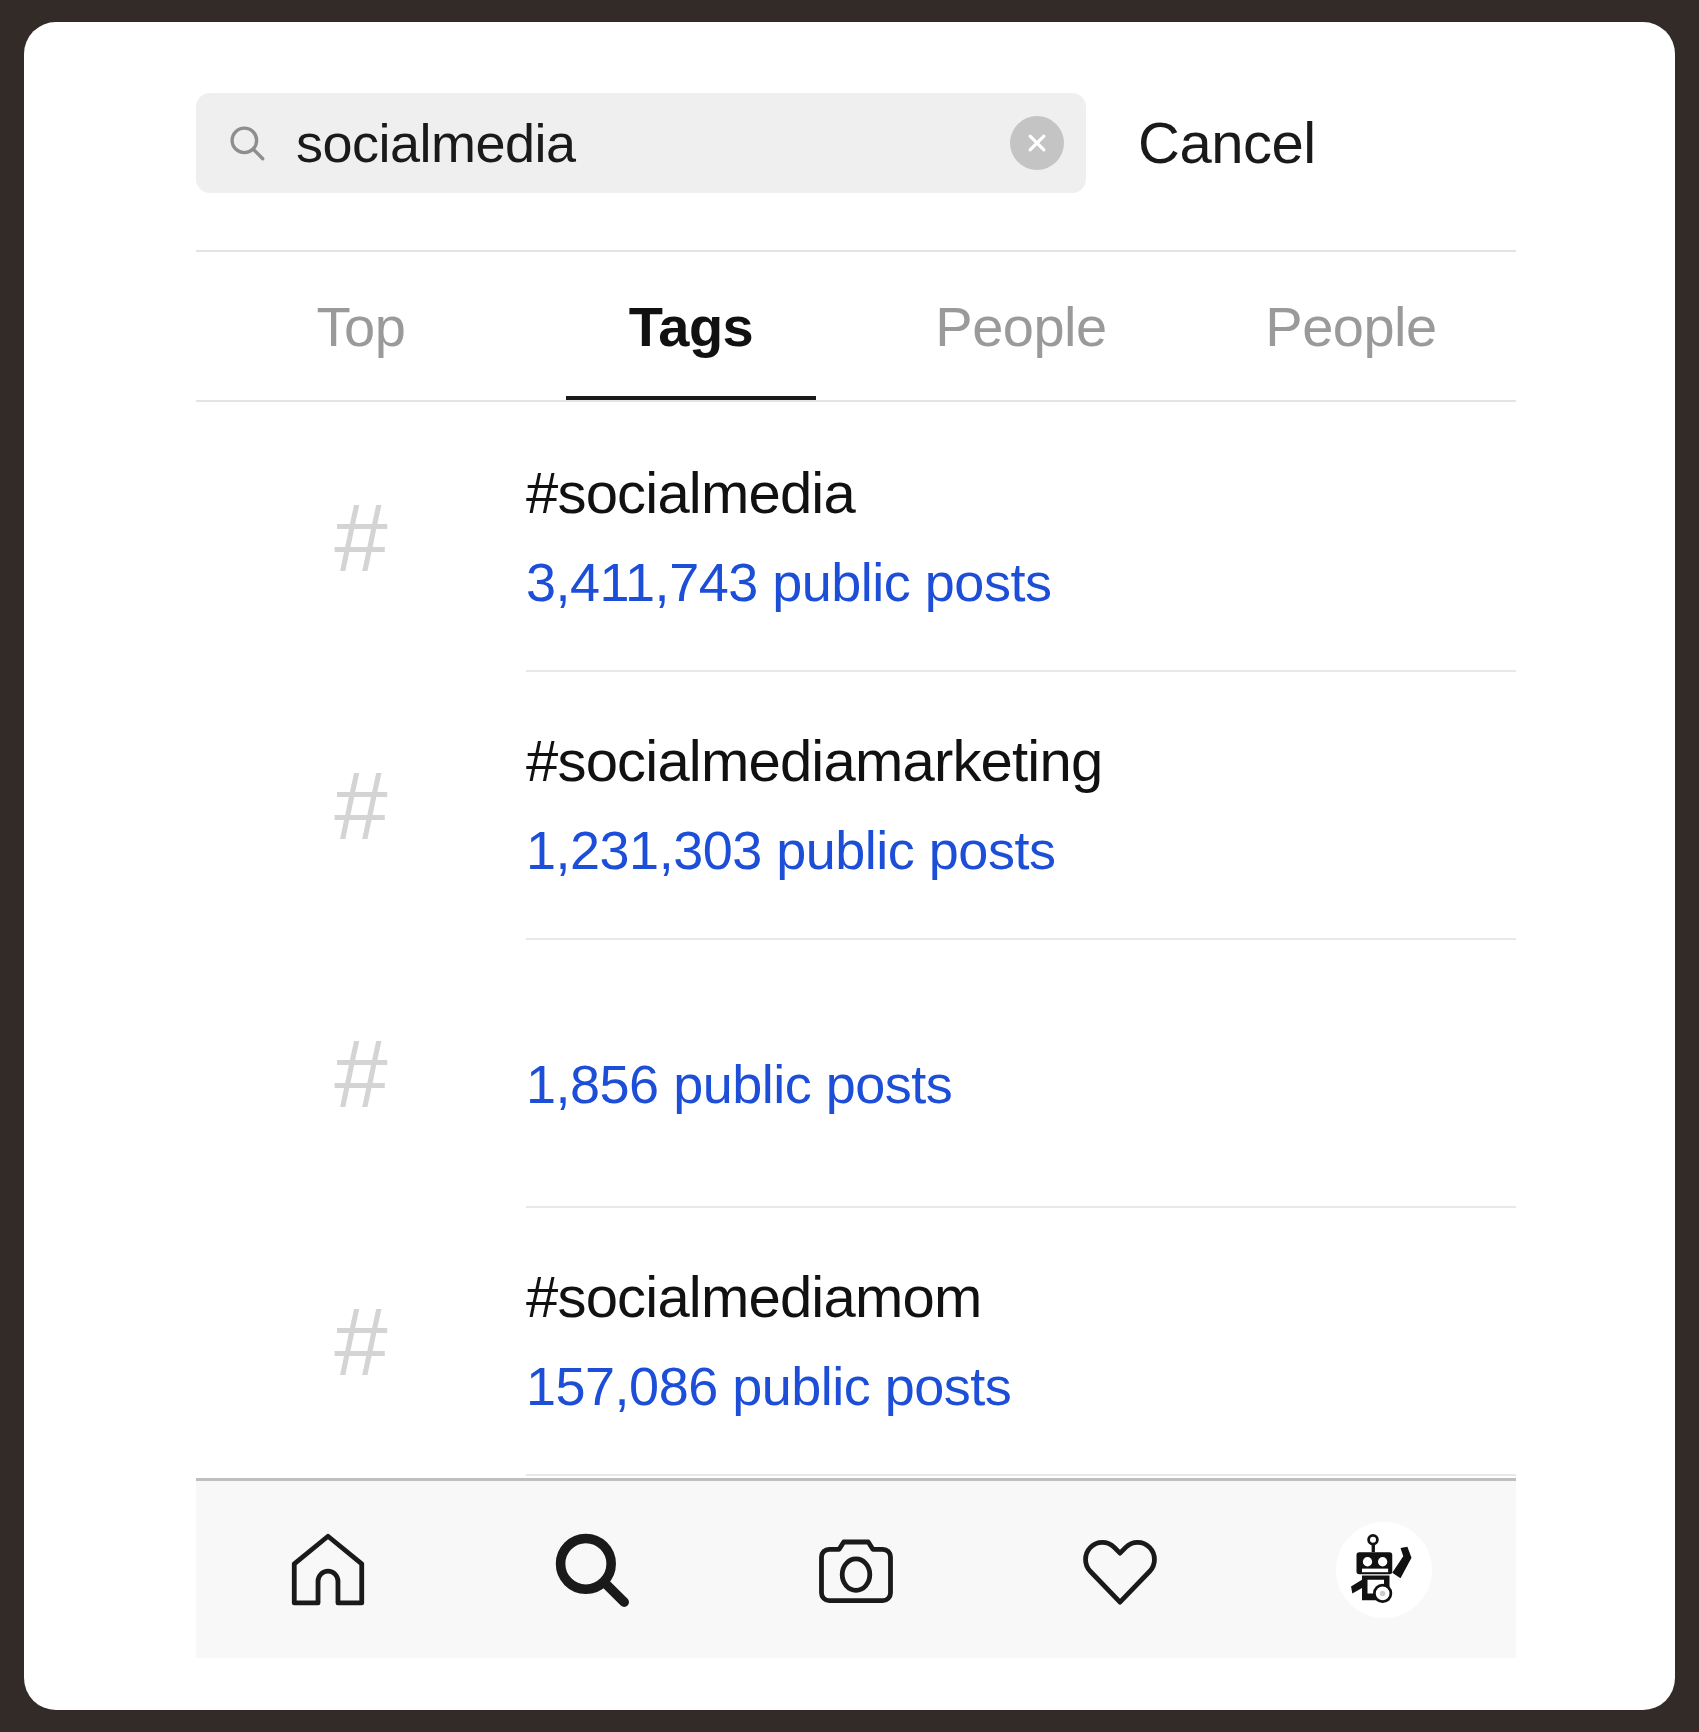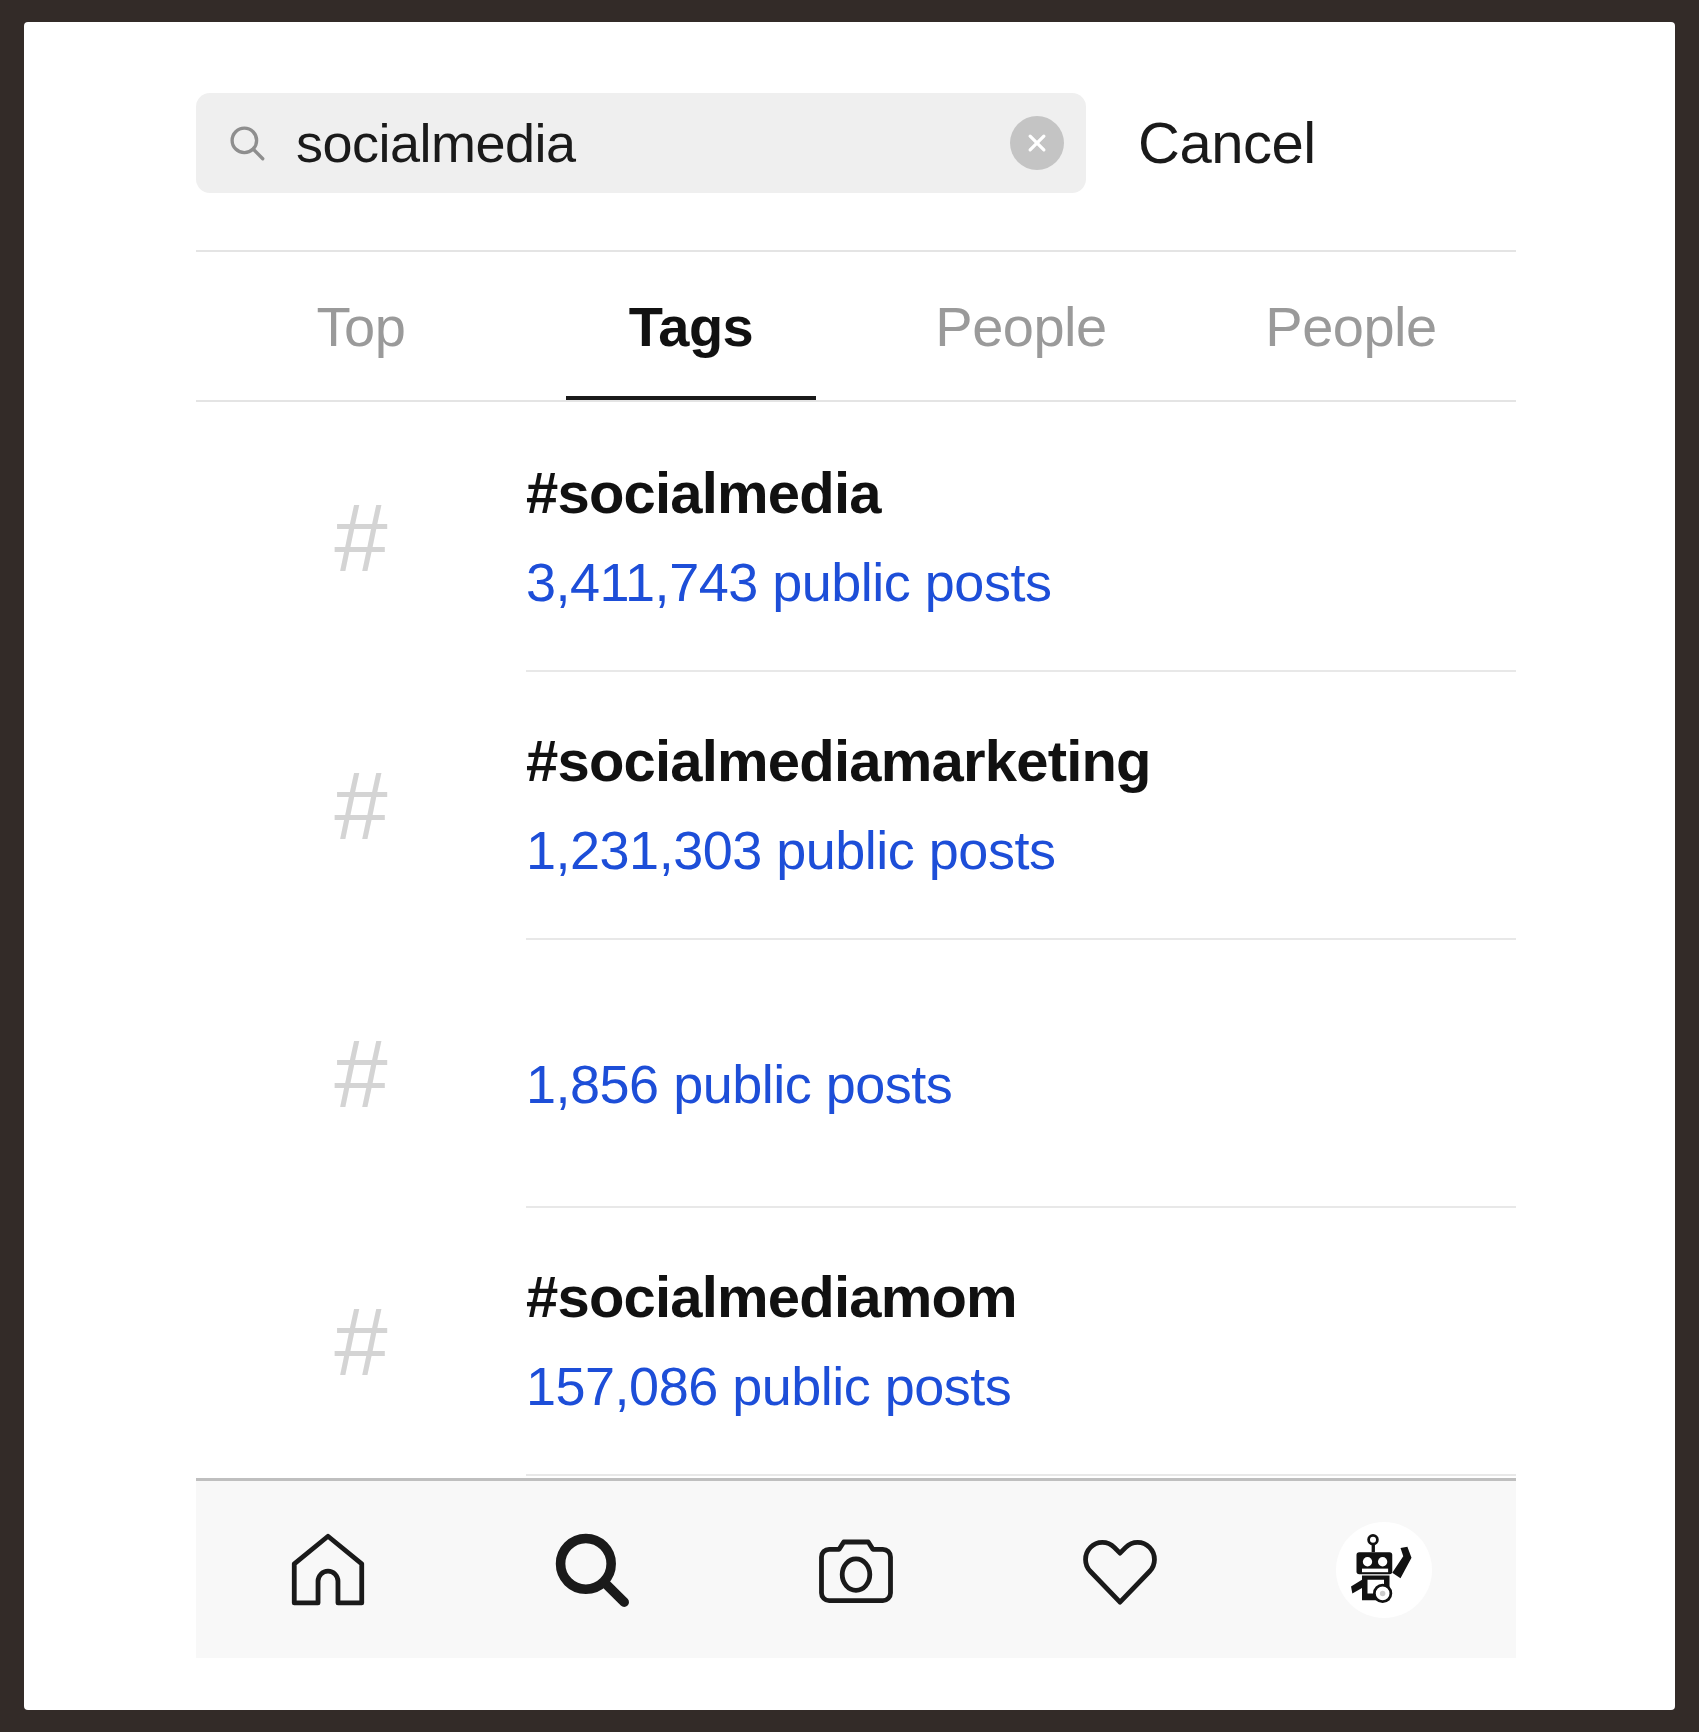--- a/index.html
+++ b/index.html
@@ -23,21 +23,21 @@
     height: 1732px;
     background: #332B28;
     box-sizing: border-box;
     padding: 22px 24px 22px 24px;
   }
   .screen {
     position: relative;
     width: 100%;
     height: 100%;
     background: #ffffff;
-    border-radius: 4px;
+    border-radius: 32px;
     overflow: hidden;
     box-sizing: border-box;
   }
 
   
   .search-row {
     position: absolute;
     left: 172px;
     top: 65px;
     width: 1320px;
@@ -177,21 +177,21 @@
     font-weight: 500;
   }
   .result-text {
     flex: 1 1 auto;
     display: flex;
     flex-direction: column;
     justify-content: center;
   }
   .result-tag {
     font-size: 58px;
-    font-weight: bold;
+    font-weight: normal;
     color: #111111;
     letter-spacing: -0.8px;
     line-height: 1.18;
   }
   .result-count {
     font-size: 54px;
     color: #1d4ed8;
     letter-spacing: -0.5px;
     line-height: 1.25;
     margin-top: 22px;

